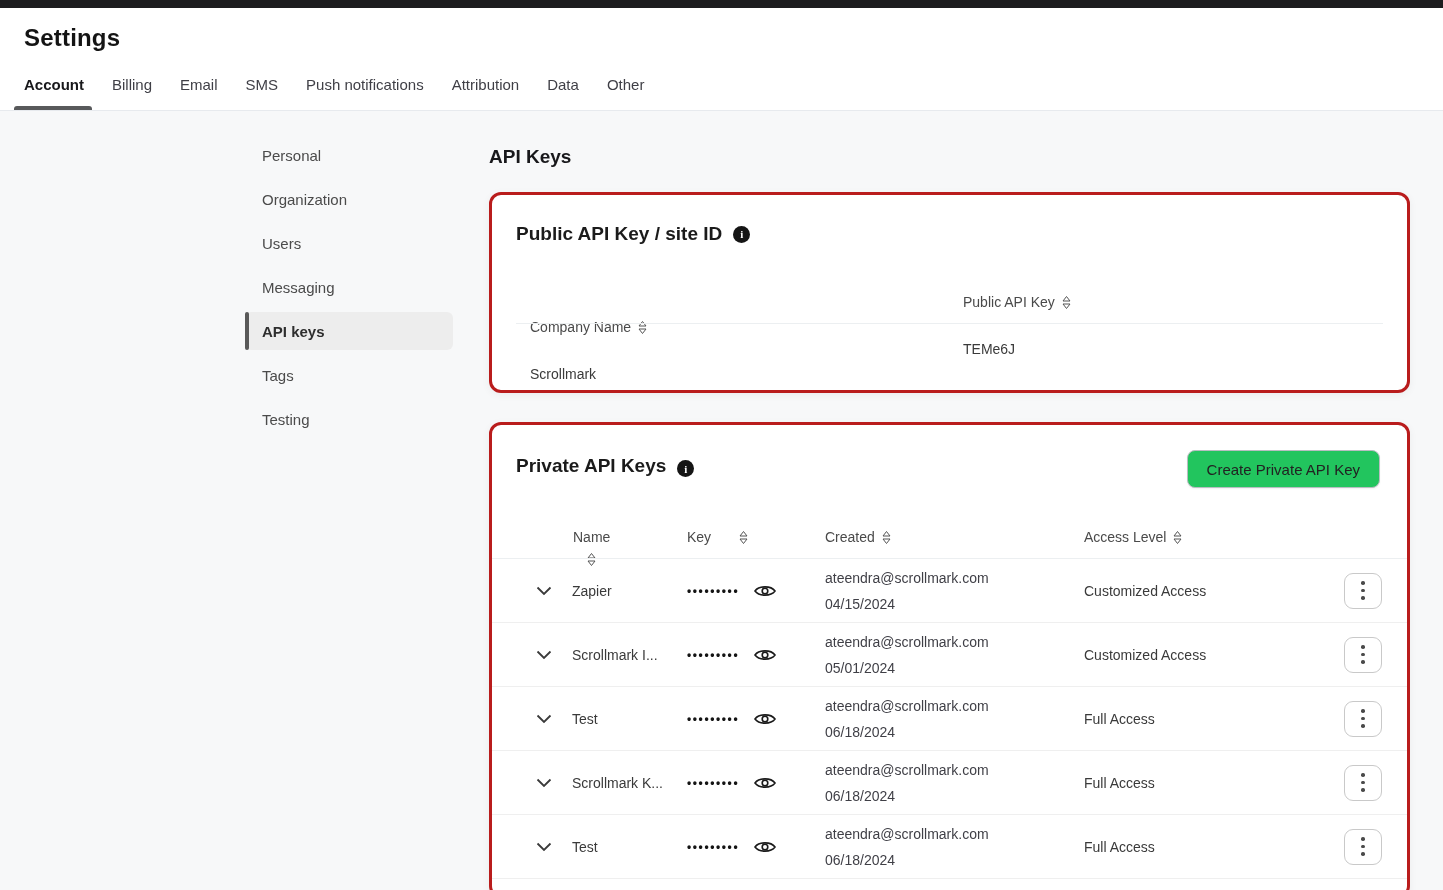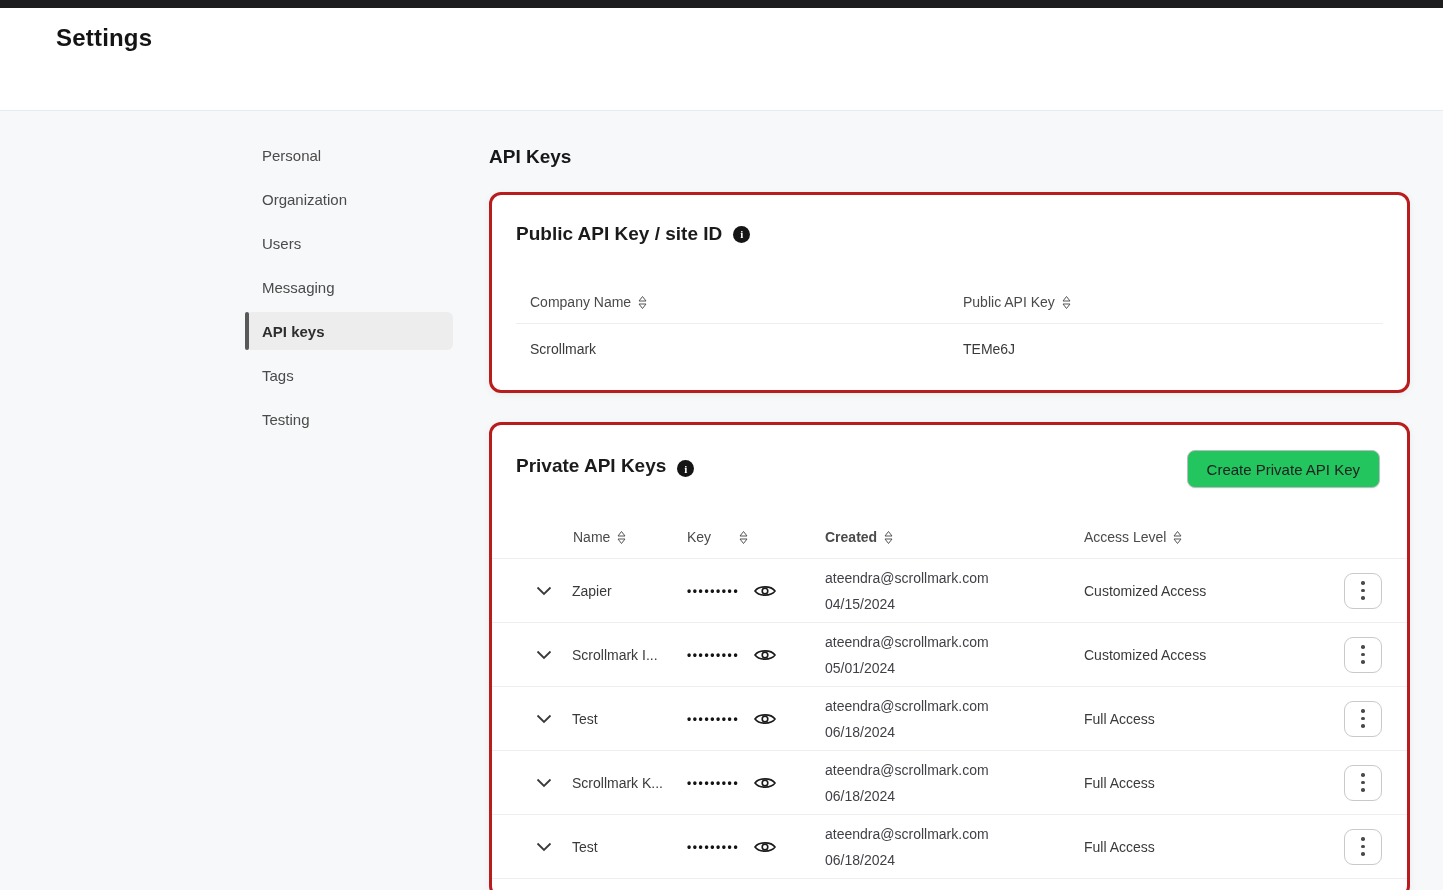--- a/index.html
+++ b/index.html
@@ -13,21 +13,21 @@
   }
 
   
   .topbar { position: absolute; top: 0; left: 0; right: 0; height: 8px; background: #1d1d1f; }
   .header {
     position: absolute; top: 8px; left: 0; right: 0; height: 103px;
     background: #ffffff; border-bottom: 1px solid #e7eaee;
   }
   .settings-title {
     position: absolute; left: 24px; top: 16px;
-    font-size: 24px; font-weight: 700; color: #141414; letter-spacing: 0.2px; margin-left: 32px;
+    font-size: 24px; font-weight: 700; color: #141414; letter-spacing: 0.2px;
   }
   .tabs { position: absolute; left: 24px; bottom: 0; display: flex; gap: 28px; }
   .tab {
     position: relative; font-size: 15px; color: #3f3f46;
     padding: 8px 0 17px 0; cursor: pointer; background: none; border: none;
     font-family: inherit;
   }
   .tab.active { font-weight: 700; color: #18181b; }
   .tab.active::after {
     content: ""; position: absolute; left: -10px; right: -8px; bottom: 0;
@@ -68,37 +68,37 @@
     color: #ffffff; font-size: 11px; font-weight: 700;
     display: inline-flex; align-items: center; justify-content: center;
     font-family: "Liberation Serif", serif; cursor: pointer;
   }
 
   .col-head { display: inline-flex; align-items: center; gap: 7px; font-size: 14px; color: #4a4a4a; cursor: pointer; }
   .sort-icon { display: inline-block; }
 
   
   .pub-head { position: absolute; top: 99px; left: 0; right: 0; height: 20px; }
-  .pub-col-1 { position: absolute; left: 38px; }
+  .pub-col-1 { position: absolute; left: 38px; margin-top: 25px; }
   .pub-col-2 { position: absolute; left: 471px; }
   .pub-divider { position: absolute; top: 128px; left: 24px; right: 24px; height: 1px; background: #eceff1; }
   .pub-row { position: absolute; top: 128px; left: 0; right: 0; height: 52px; }
   .pub-cell { position: absolute; top: 50%; transform: translateY(-50%); font-size: 14px; color: #3a3a3a; }
 
   
   .create-btn {
     position: absolute; top: 25px; right: 27px; height: 38px; padding: 0 19px;
     background: #22c55e; border: 1px solid #b9bdc1; border-radius: 8px;
     font-size: 15px; color: #222222; font-family: inherit; cursor: pointer;
     box-shadow: 0 1px 2px rgba(0,0,0,0.06);
   }
   .priv-head { position: absolute; top: 104px; left: 0; right: 0; height: 20px; }
-  .ph-1 { position: absolute; left: 81px; }
+  .ph-1 { position: absolute; left: 81px; flex-direction: column; }
   .ph-2 { position: absolute; left: 195px; gap: 28px; }
-  .ph-3 { position: absolute; left: 333px; font-weight: bold; }
+  .ph-3 { position: absolute; left: 333px; }
   .ph-4 { position: absolute; left: 592px; }
   .priv-rows { position: absolute; top: 133px; left: 0; right: 0; border-top: 1px solid #eceff1; }
   .prow { position: relative; height: 64px; border-bottom: 1px solid #efefef; }
   .vcenter { position: absolute; top: 50%; transform: translateY(-50%); }
   .chev { left: 44px; cursor: pointer; display: inline-flex; }
   .pname { left: 80px; font-size: 14px; color: #3a3a3a; }
   .pdots { left: 195px; font-size: 12px; font-weight: 700; letter-spacing: 1.6px; color: #141414; }
   .peye { left: 262px; cursor: pointer; display: inline-flex; }
   .pcreated { left: 333px; display: flex; flex-direction: column; gap: 6px; font-size: 14px; color: #3f3f46; line-height: 20px; }
   .paccess { left: 592px; font-size: 14px; color: #3a3a3a; }
@@ -109,20 +109,30 @@
     cursor: pointer;
   }
   .kdot { width: 3.5px; height: 3.5px; border-radius: 50%; background: #4a4a4a; }
 </style>
 </head>
 <body>
 
 <div class="topbar"></div>
 <div class="header">
   <div class="settings-title">Settings</div>
+  <div class="tabs">
+    <button class="tab active">Account</button>
+    <button class="tab">Billing</button>
+    <button class="tab">Email</button>
+    <button class="tab">SMS</button>
+    <button class="tab">Push notifications</button>
+    <button class="tab">Attribution</button>
+    <button class="tab">Data</button>
+    <button class="tab">Other</button>
+  </div>
 </div>
 
 <nav class="sidebar">
   <div class="side-item">Personal</div>
   <div class="side-item">Organization</div>
   <div class="side-item">Users</div>
   <div class="side-item">Messaging</div>
   <div class="side-item active">API keys</div>
   <div class="side-item">Tags</div>
   <div class="side-item">Testing</div>

